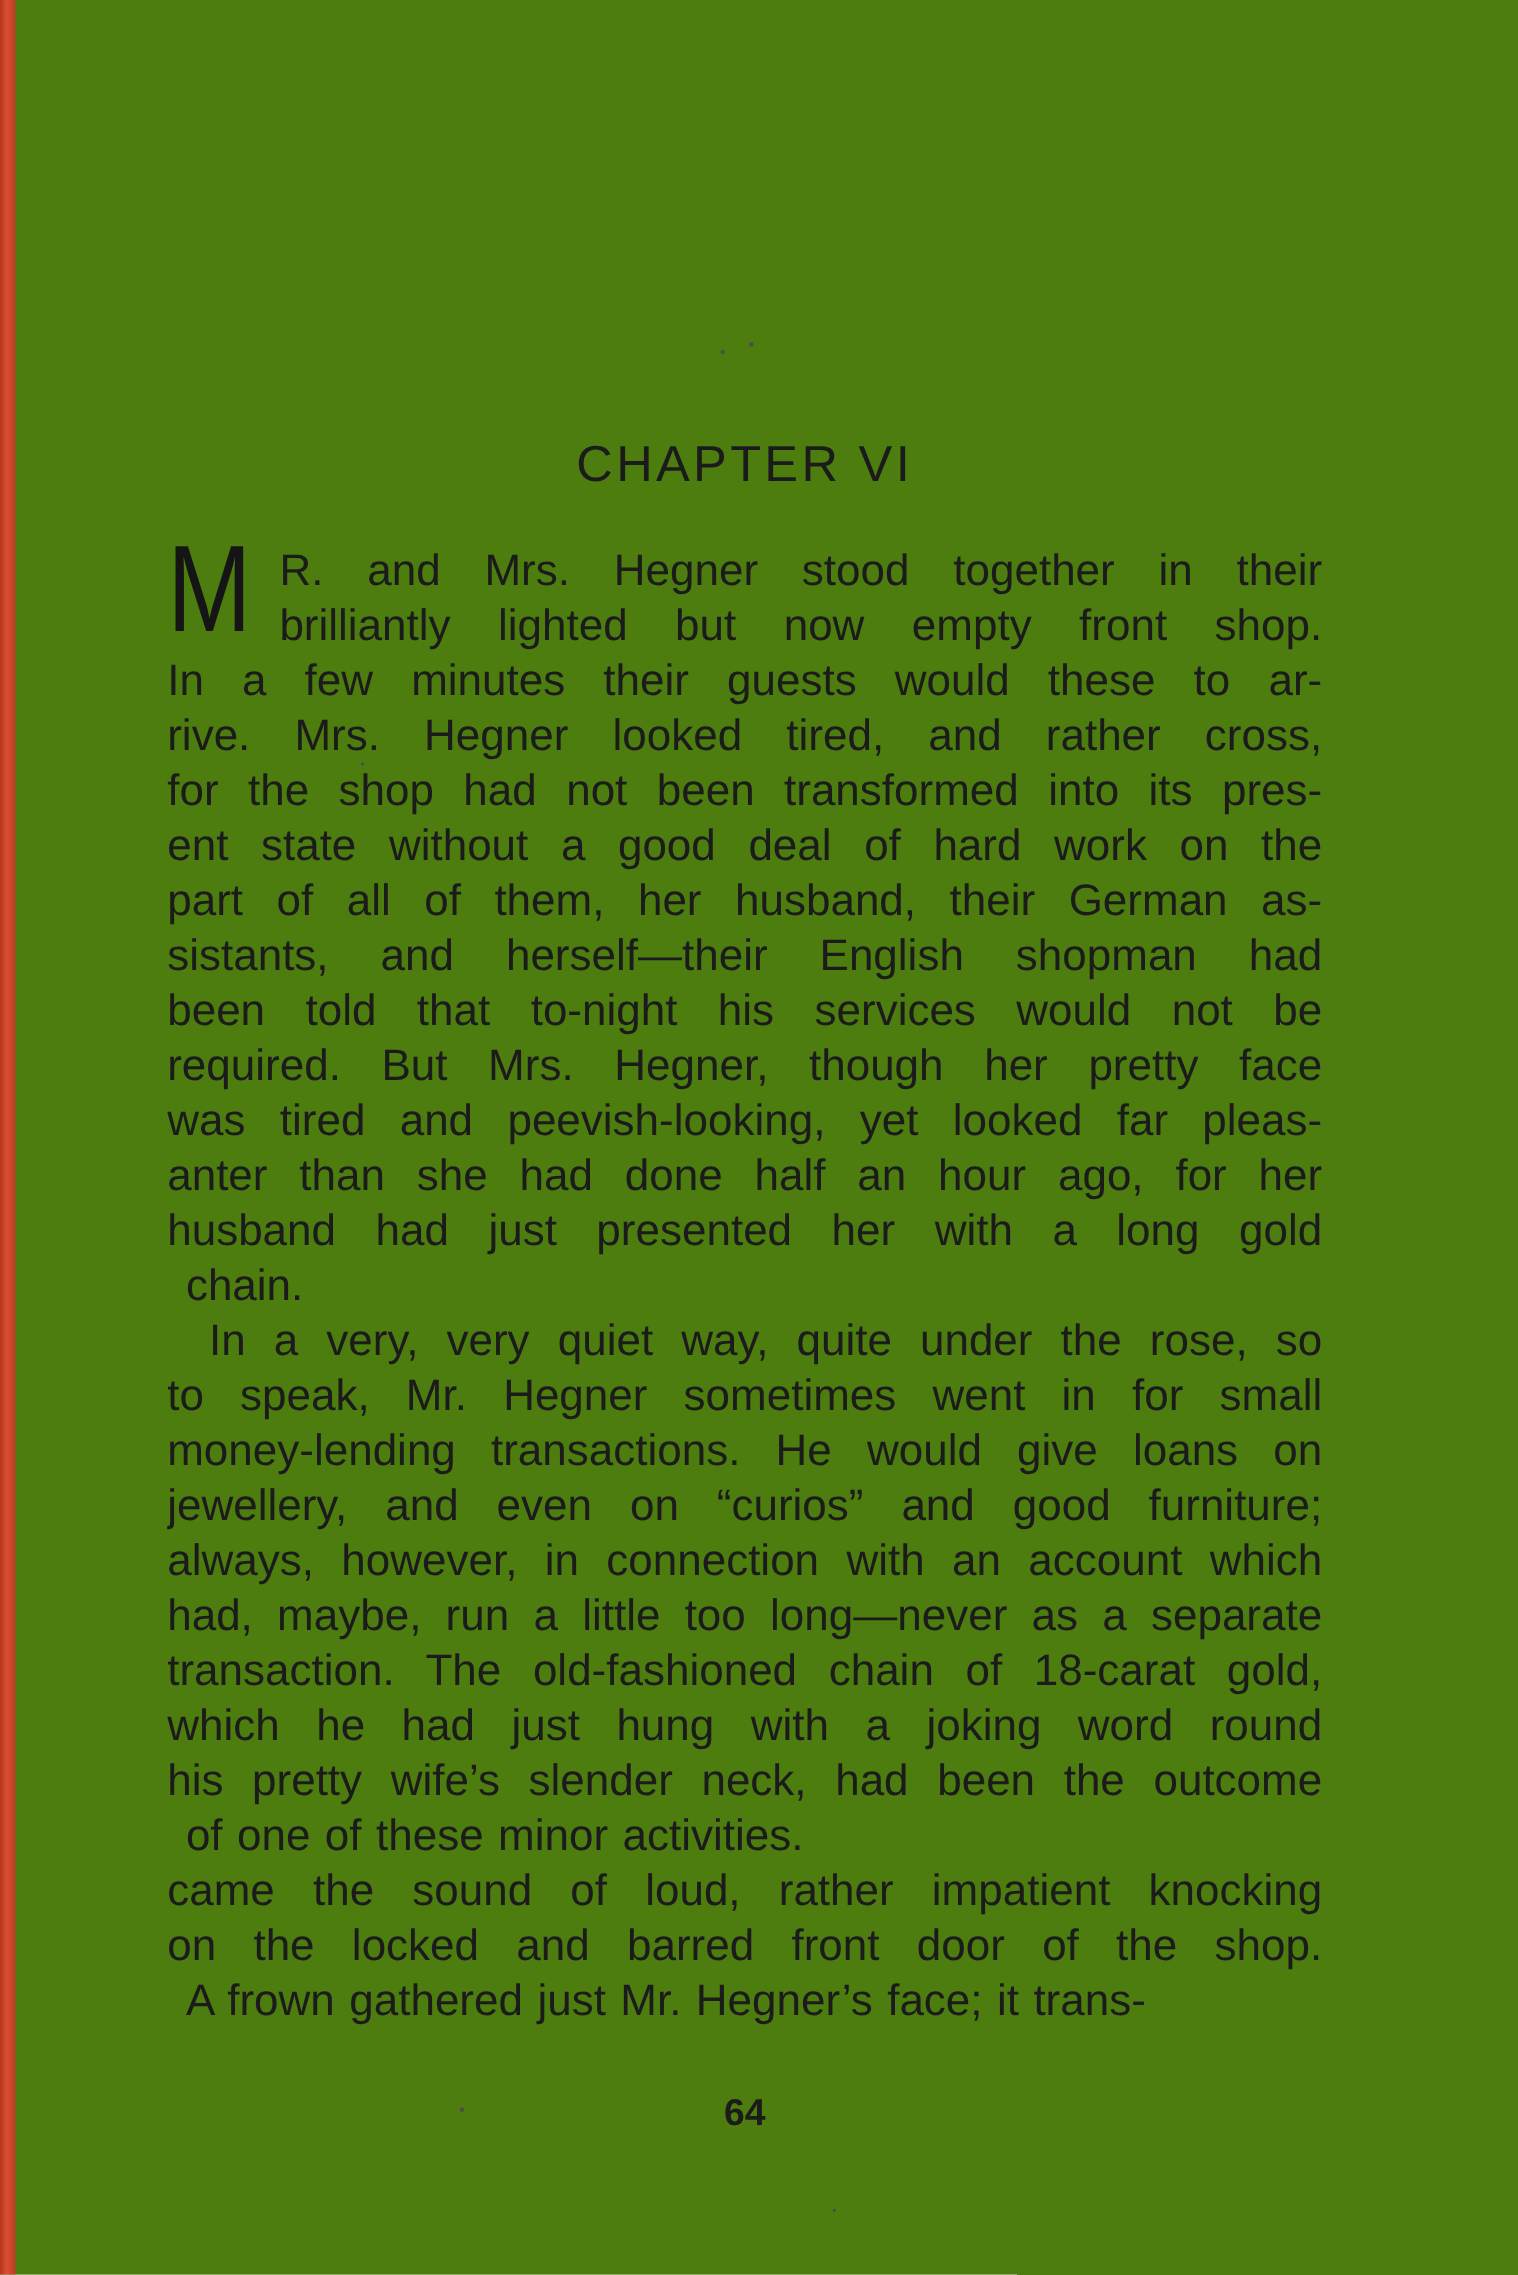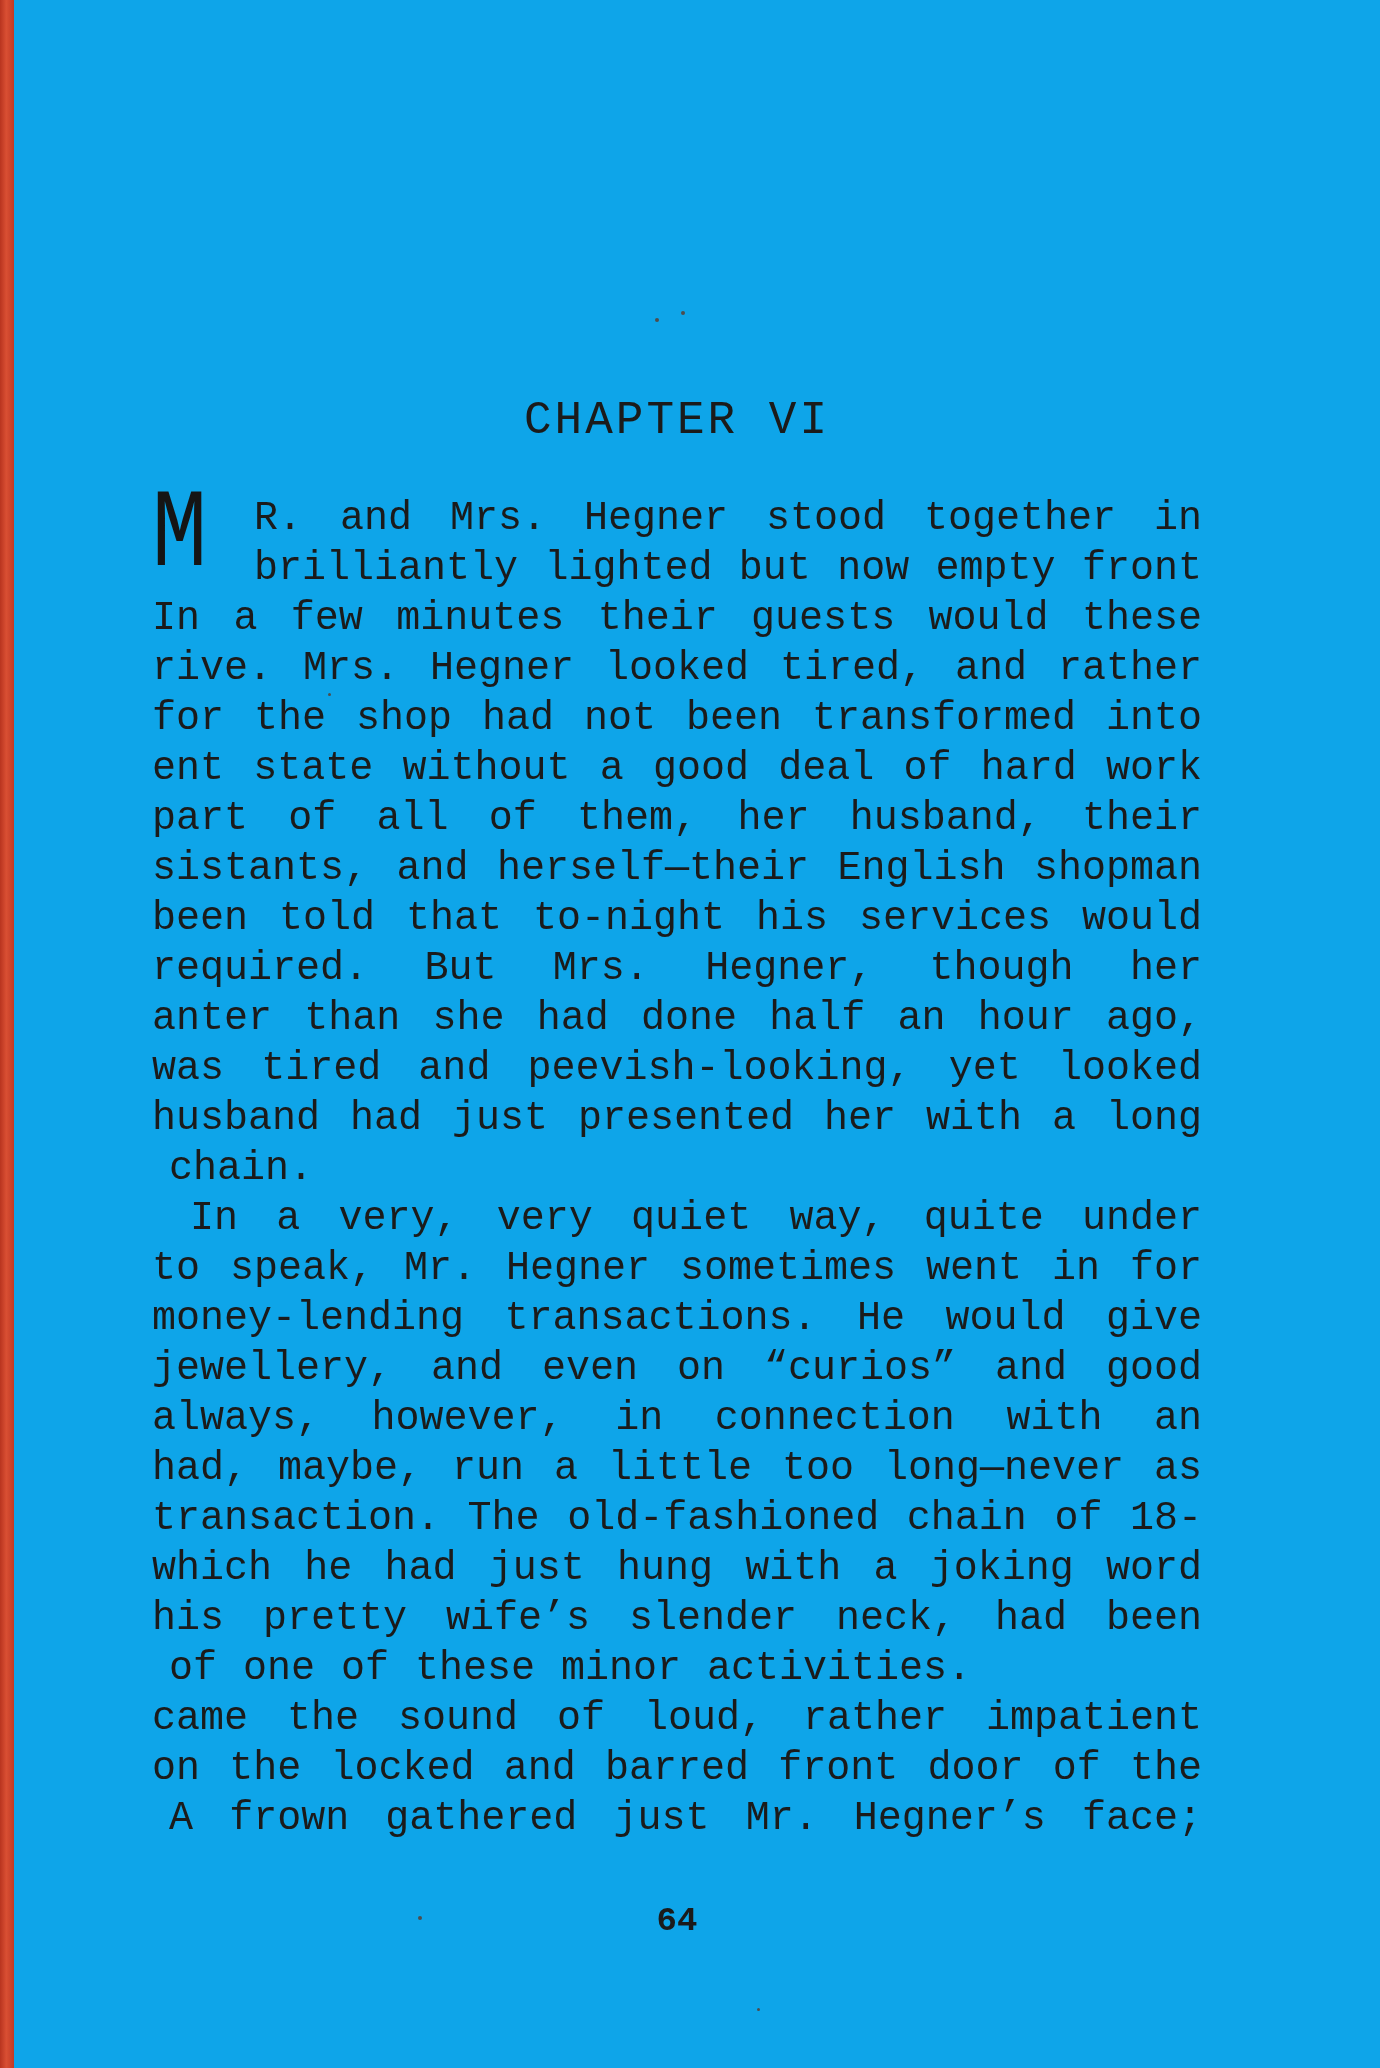--- a/index.html
+++ b/index.html
@@ -1,22 +1,22 @@
 <!DOCTYPE html>
 <html><head>
 <meta charset="utf-8">
 <style>
   html, body { margin: 0; padding: 0; background: #ffffff; }
   .page {
     position: relative;
     width: 1380px;
     height: 2068px;
-    background: #0ea5e9;
+    background: #4d7c0f;
     overflow: hidden;
-    font-family: Liberation Mono, monospace;
+    font-family: Liberation Sans, sans-serif;
     color: #1b1b1b;
   }
   .book-edge {
     position: absolute;
     left: 0; top: 0;
     width: 14px; height: 100%;
     background: linear-gradient(to right, #b8341f 0%, #d94f33 45%, #c03a26 100%);
   }
   .chapter-title {
     position: absolute;
@@ -84,22 +84,22 @@
   <div class="line pad-dropcap">R. and Mrs. Hegner stood together in their</div>
       <div class="line pad-dropcap">brilliantly lighted but now empty front shop.</div>
       <div class="line">In a few minutes their guests would these to ar-</div>
       <div class="line">rive.  Mrs. Hegner looked tired, and rather cross,</div>
       <div class="line">for the shop had not been transformed into its pres-</div>
       <div class="line">ent state without a good deal of hard work on the</div>
       <div class="line">part of all of them, her husband, their German as-</div>
       <div class="line">sistants, and herself—their English shopman had</div>
       <div class="line">been told that to-night his services would not be</div>
       <div class="line">required.  But Mrs. Hegner, though her pretty face</div>
+      <div class="line">was tired and peevish-looking, yet looked far pleas-</div>
       <div class="line">anter than she had done half an hour ago, for her</div>
-      <div class="line">was tired and peevish-looking, yet looked far pleas-</div>
       <div class="line">husband had just presented her with a long gold</div>
       <div class="line last">chain.</div>
       <div class="line indent">In a very, very quiet way, quite under the rose, so</div>
       <div class="line">to speak, Mr. Hegner sometimes went in for small</div>
       <div class="line">money-lending transactions.  He would give loans on</div>
       <div class="line">jewellery, and even on “curios” and good furniture;</div>
       <div class="line">always, however, in connection with an account which</div>
       <div class="line">had, maybe, run a little too long—never as a separate</div>
       <div class="line">transaction.  The old-fashioned chain of 18-carat gold,</div>
       <div class="line">which he had just hung with a joking word round</div>

